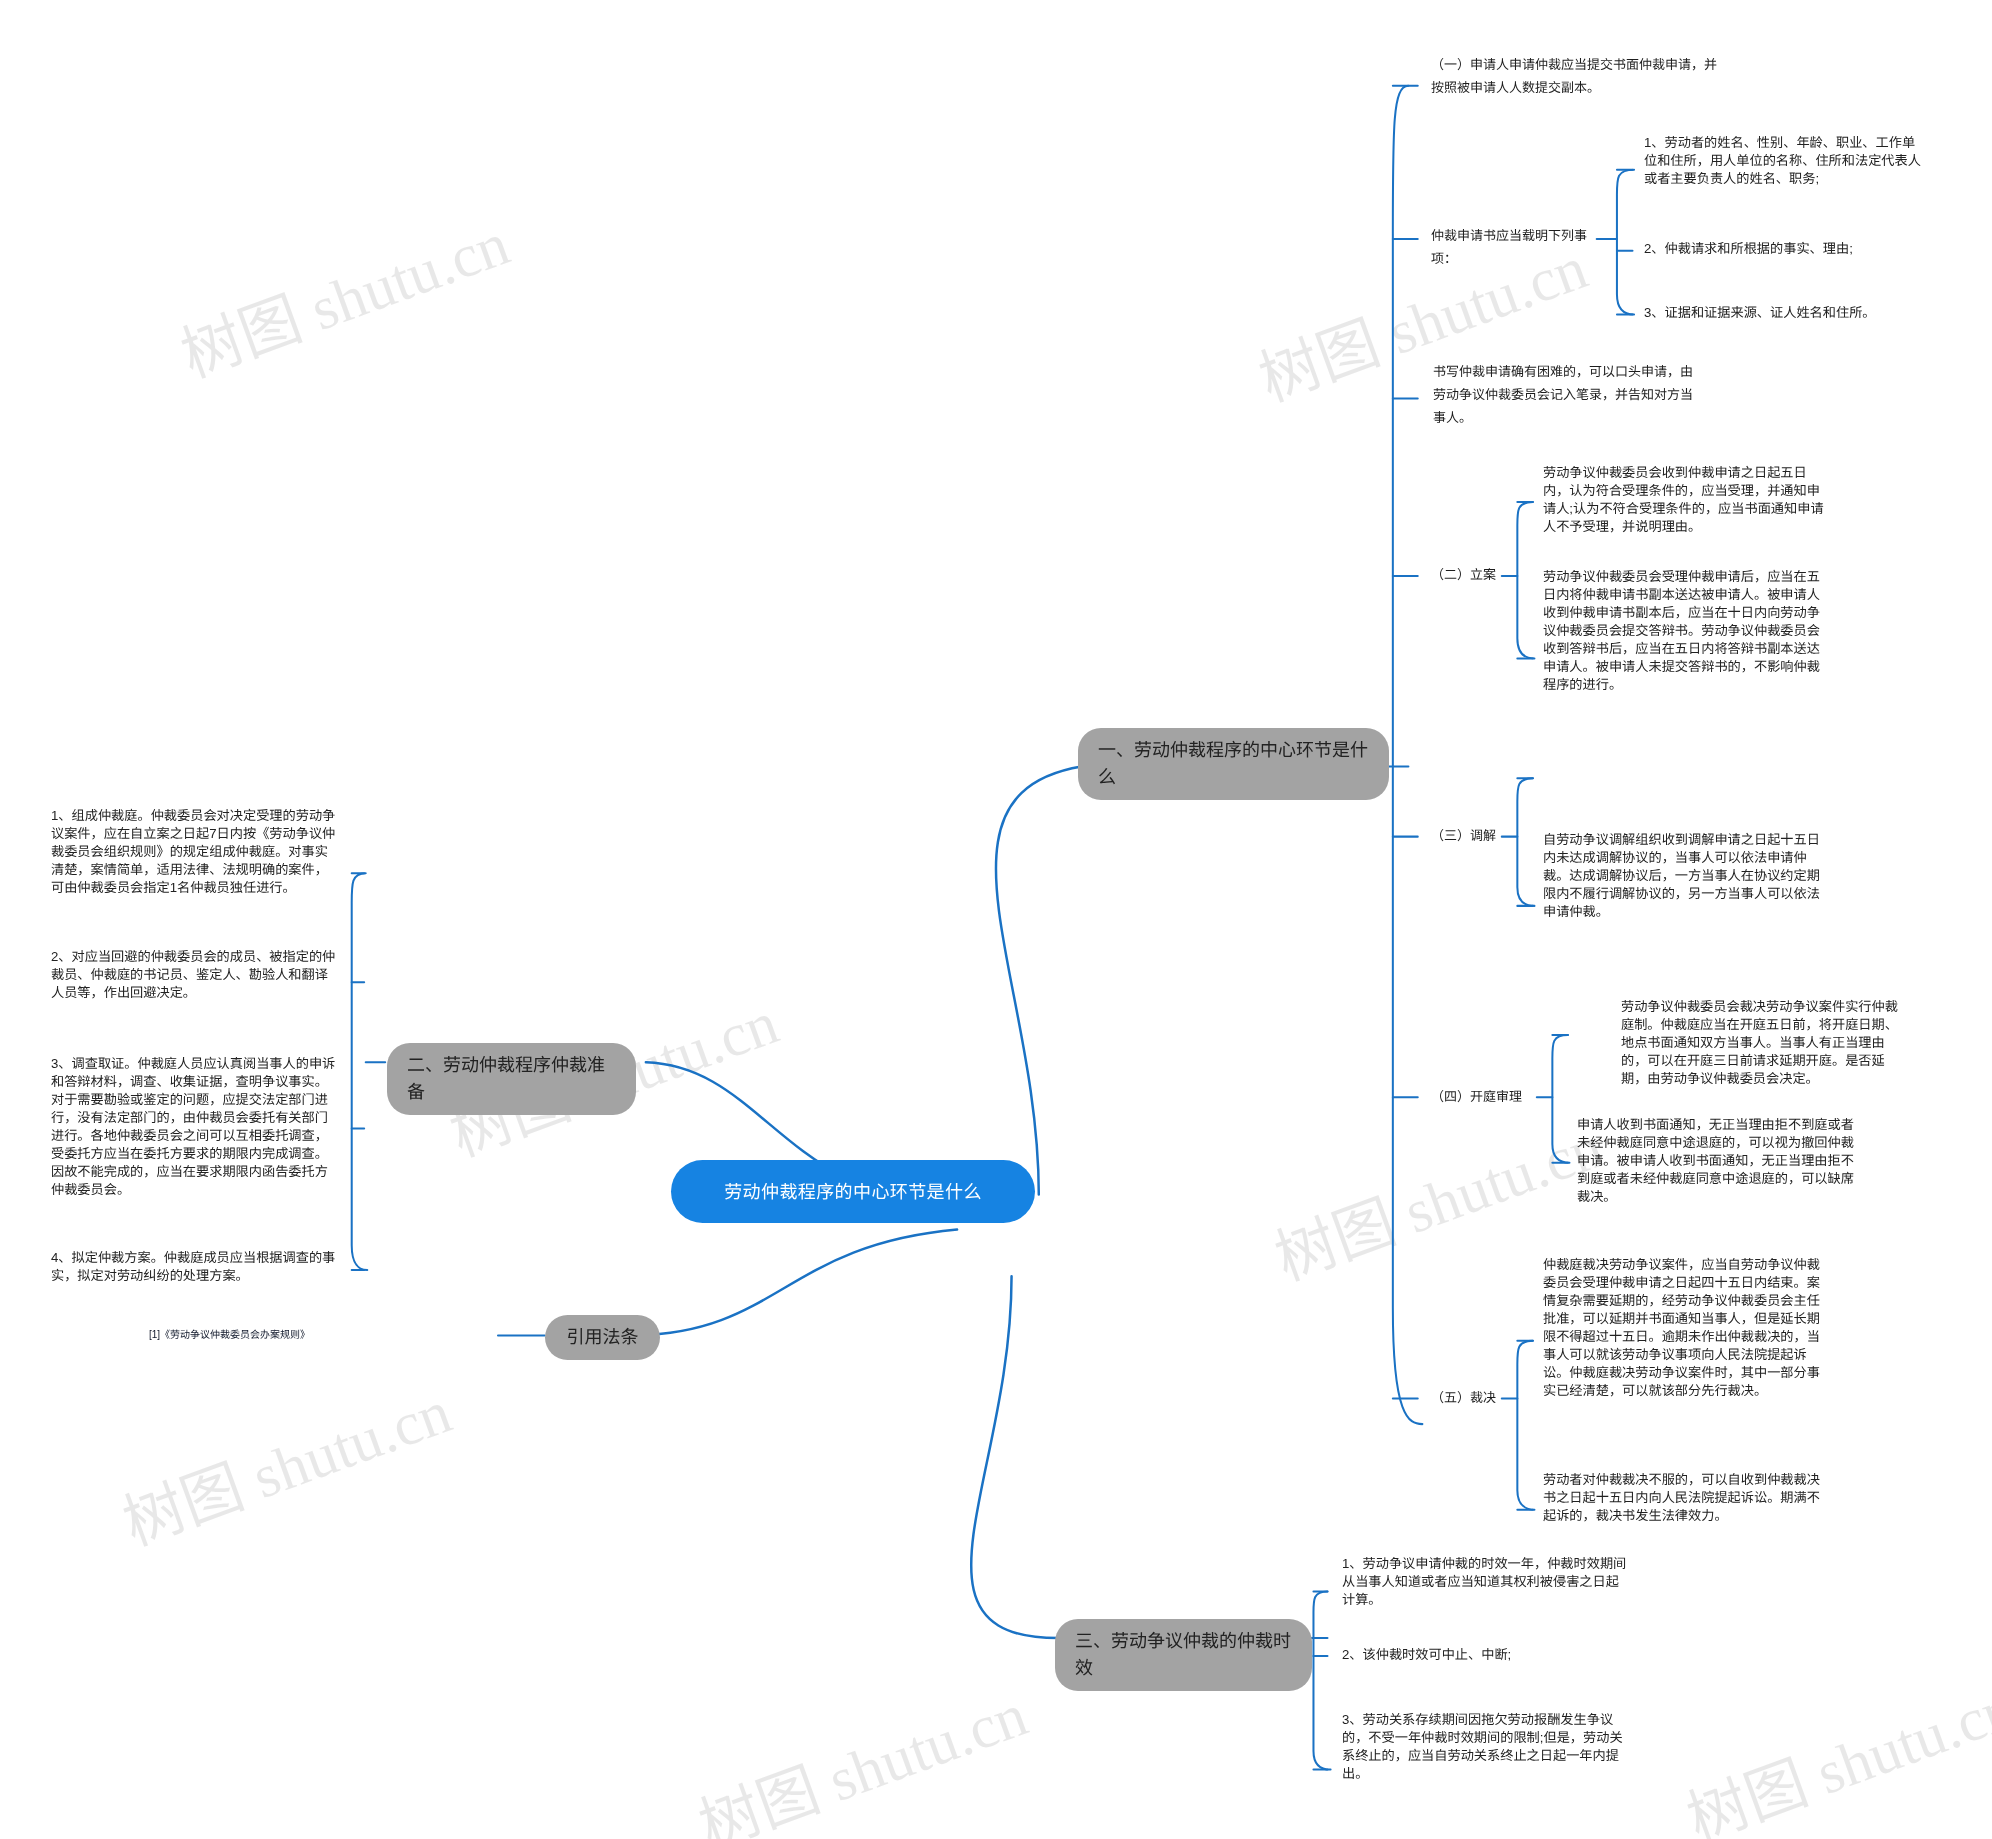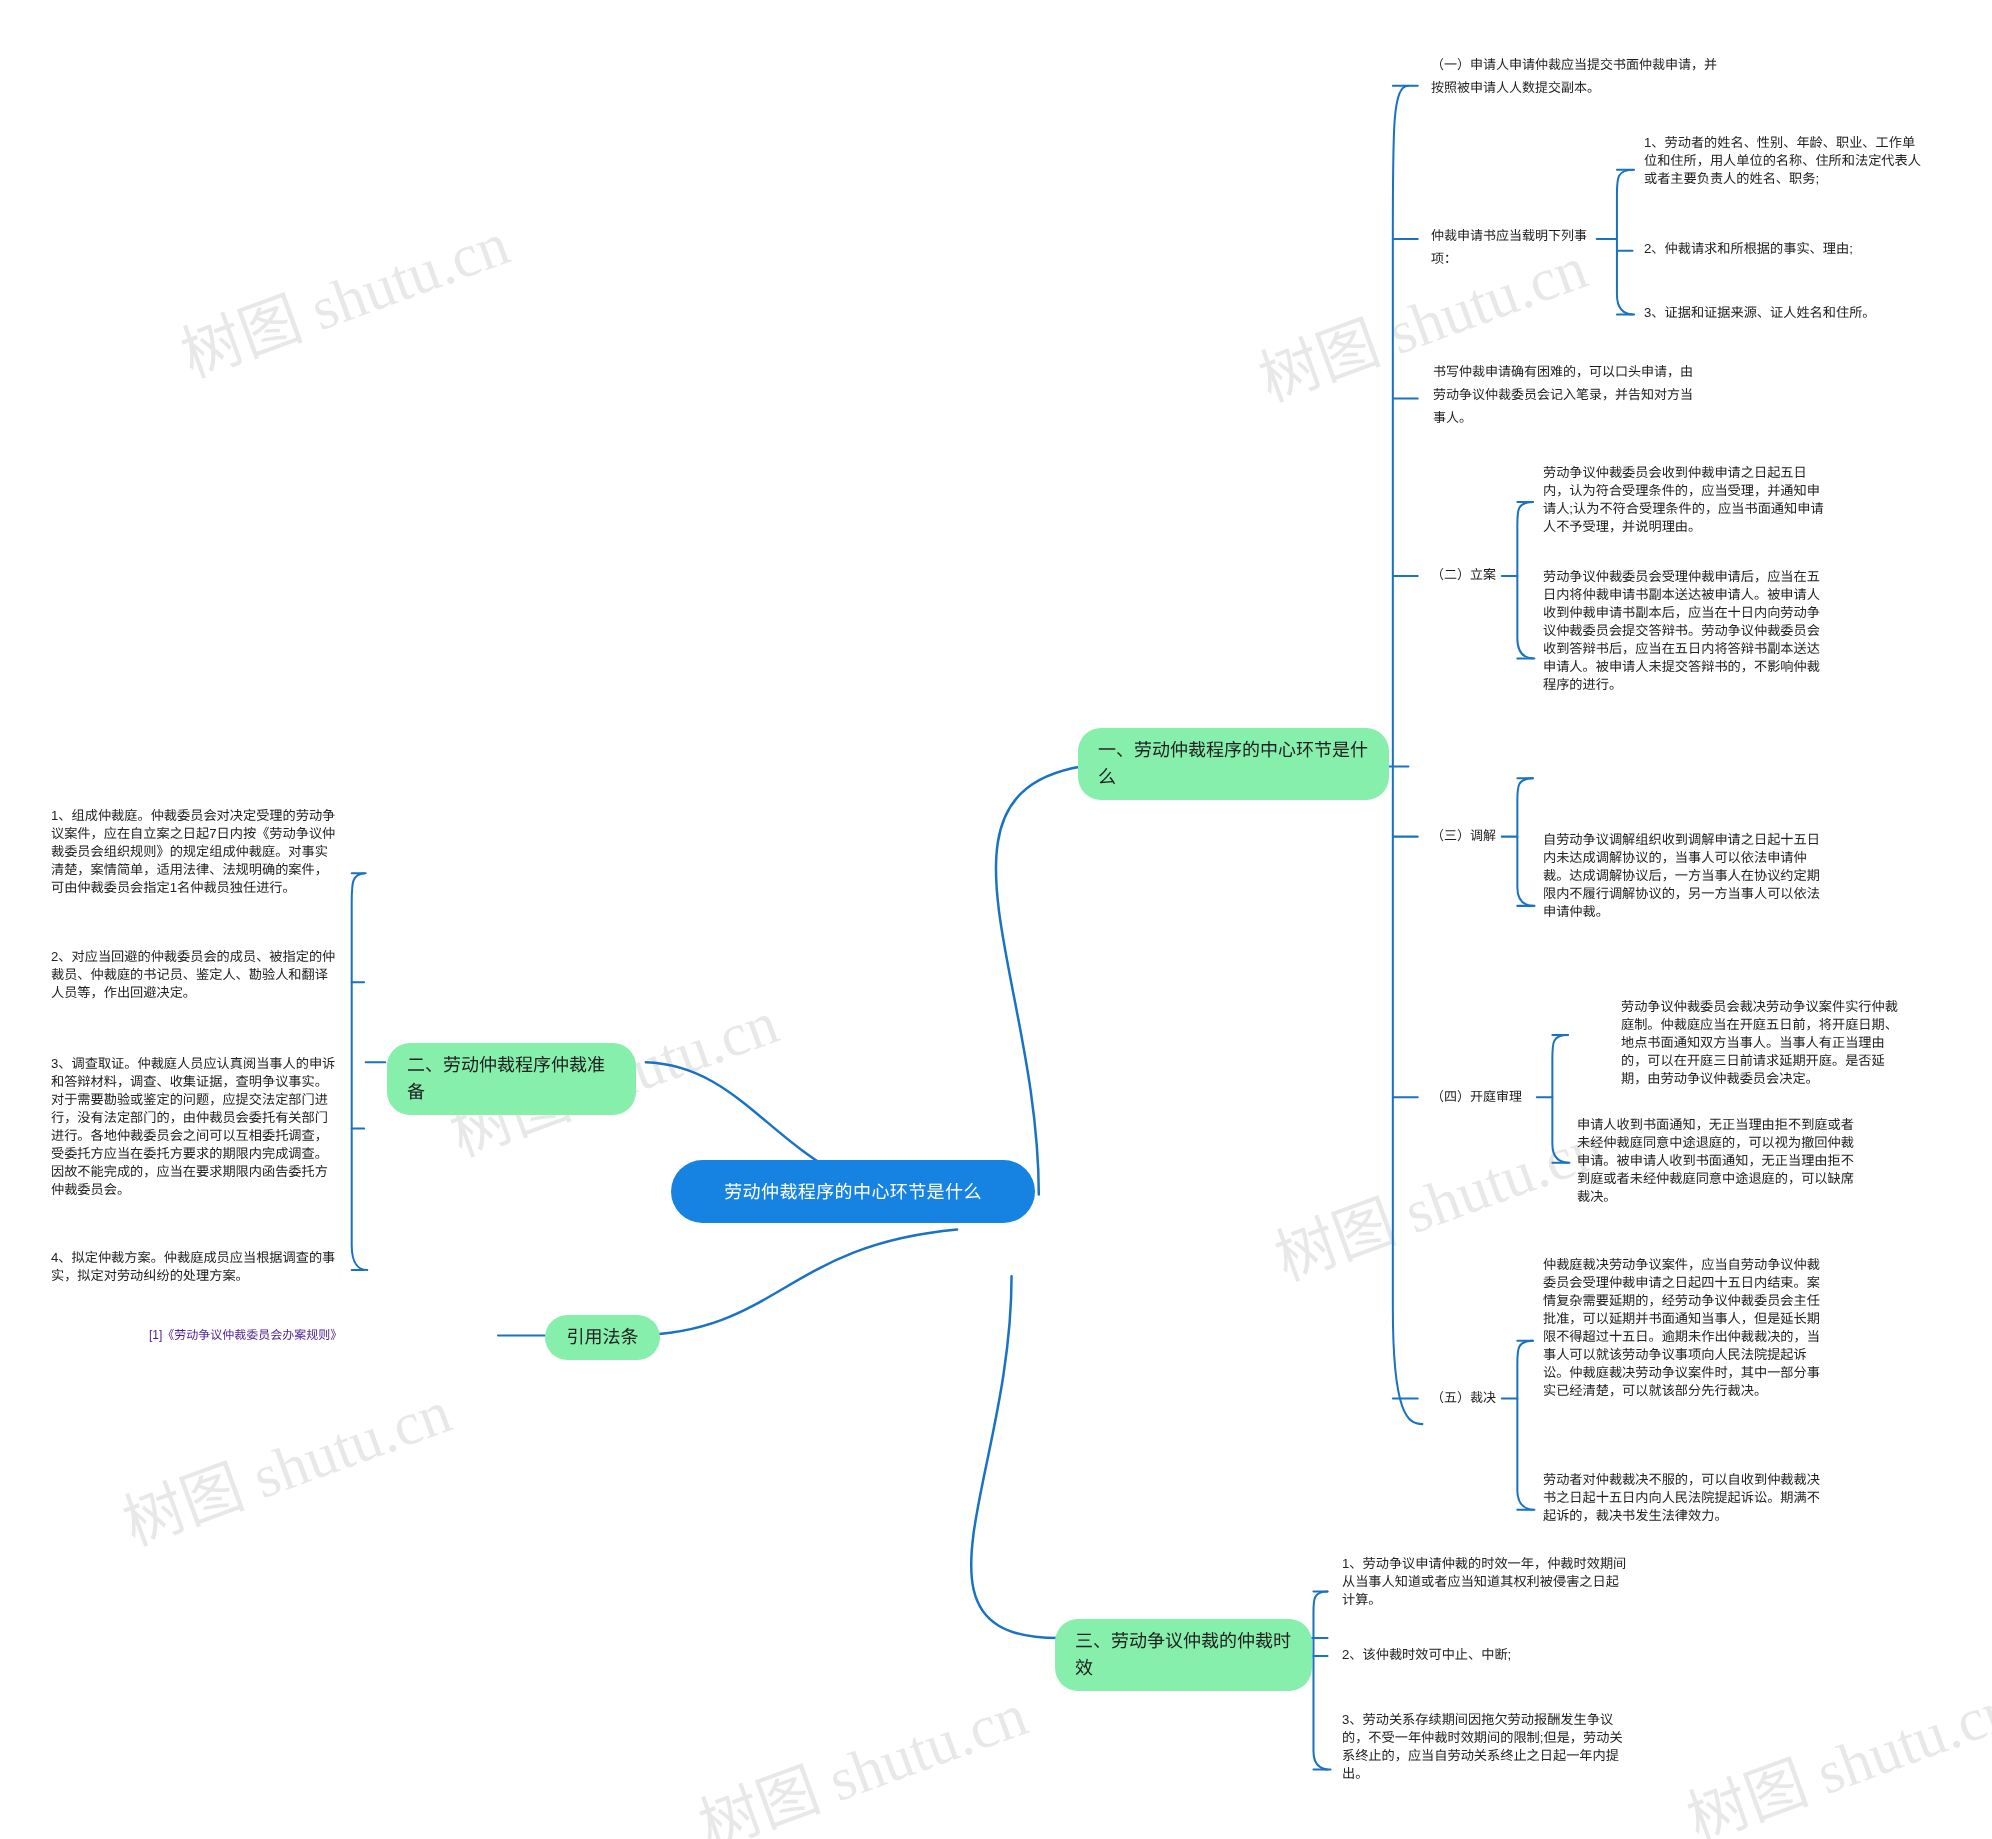--- a/index.html
+++ b/index.html
@@ -35,44 +35,44 @@
     background:#1683e2;
     color:#fff;
     border-radius:34px;
     text-align:center;
     font-size:18px;
     line-height:32px;
     padding:15.6px 26.5px;
     letter-spacing:0.4px;
   }
   .branch{
-    background:#86efac;
+    background:#a3a3a3;
     color:#222;
     border-radius:23px;
     font-size:18px;
     line-height:26.5px;
     padding:9.3px 20px;
     box-sizing:border-box;
   }
   .topic{
     font-size:13px;
     line-height:23px;
     color:#1d1d1d;
     background:transparent;
   }
   .leaf{
     font-size:13.2px;
     line-height:18px;
     color:#222;
     background:transparent;
   }
   .small{
-    font-size:12px;
+    font-size:10px;
     line-height:20px;
-    color:#4c1d95;
+    color:#0f172a;
   }
 </style>
 </head>
 <body>
 
 <div id="canvas">
 
   <div class="wm" style="left:167px;top:311px;font-size:61px;transform:rotate(-20deg);">树图 shutu.cn</div>
   <div class="wm" style="left:1245px;top:335px;font-size:61px;transform:rotate(-20deg);">树图 shutu.cn</div>
   <div class="wm" style="left:436px;top:1090px;font-size:61px;transform:rotate(-20deg);">树图 shutu.cn</div>

